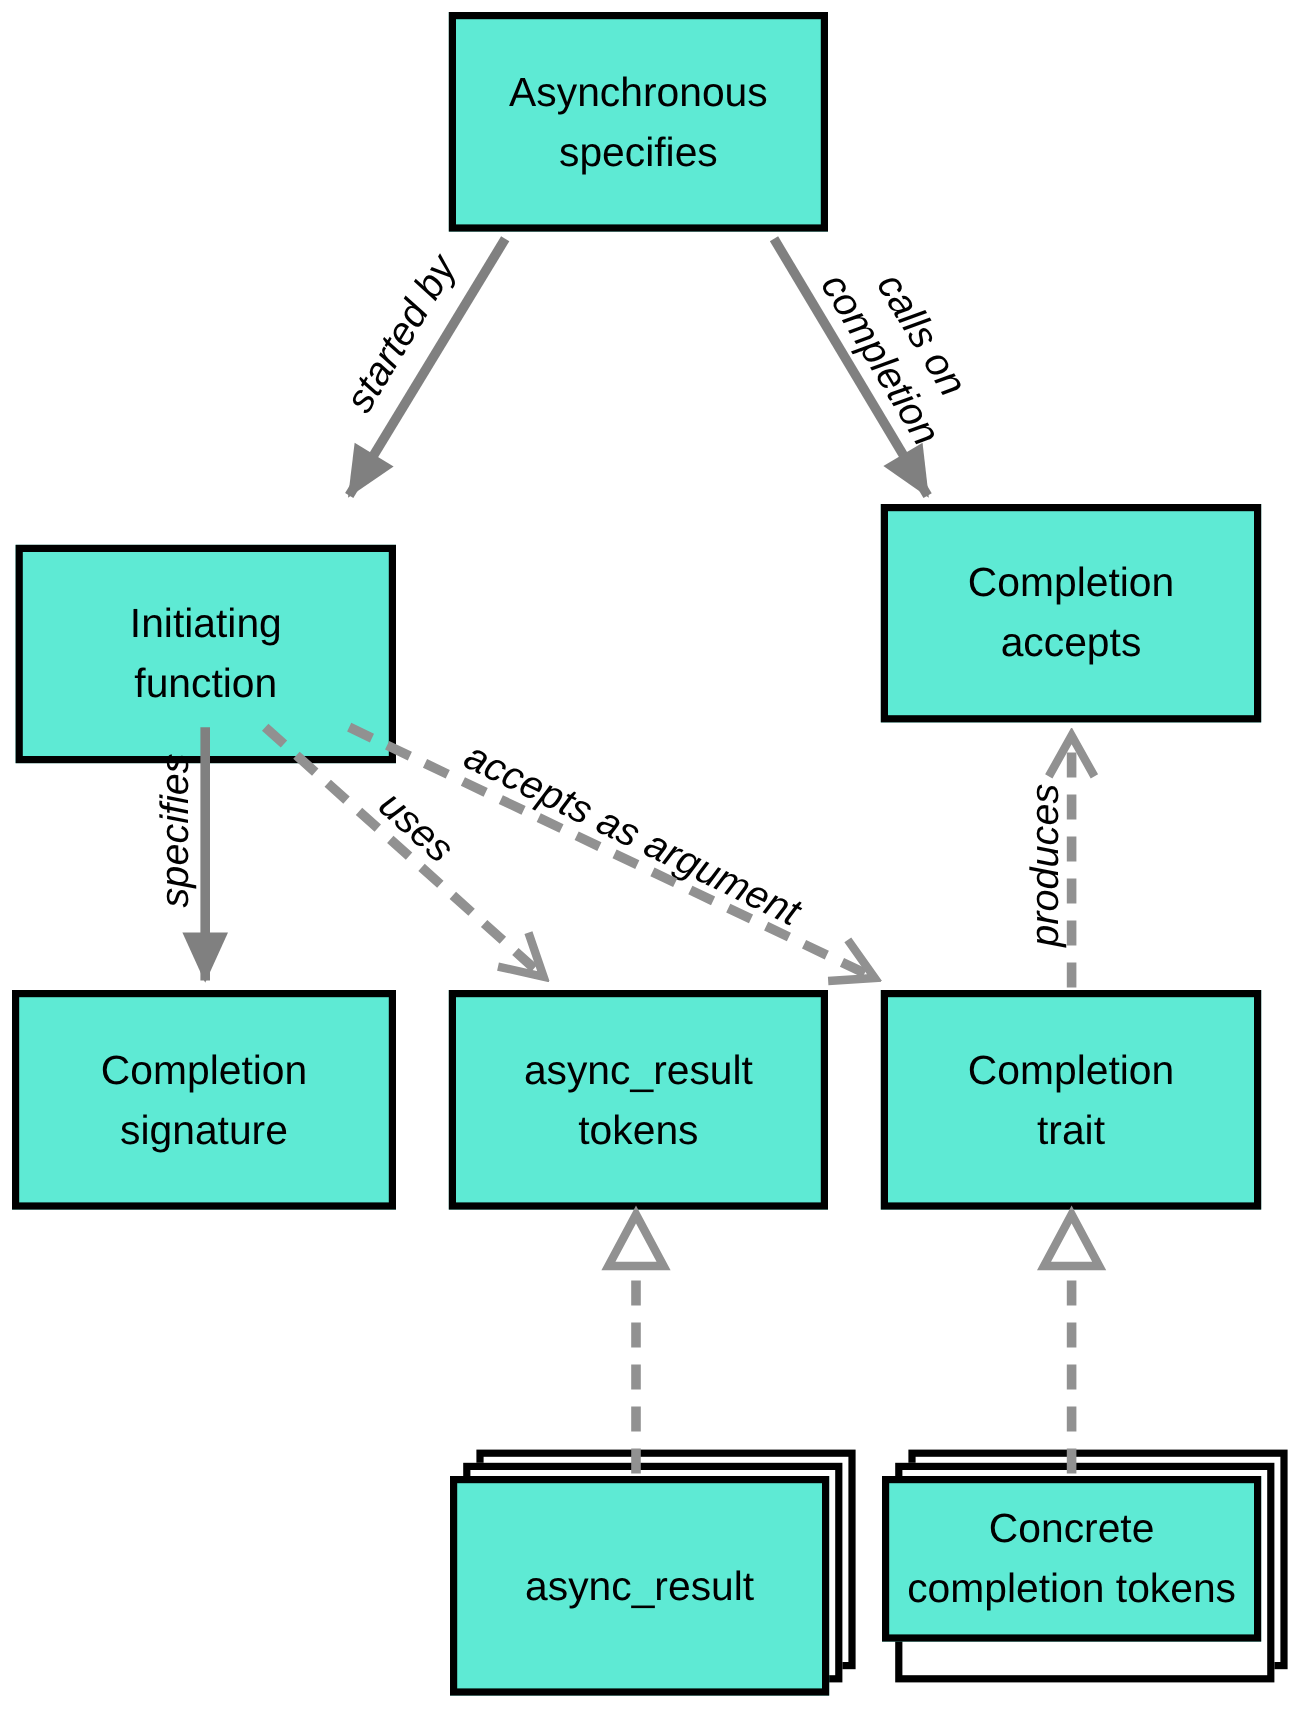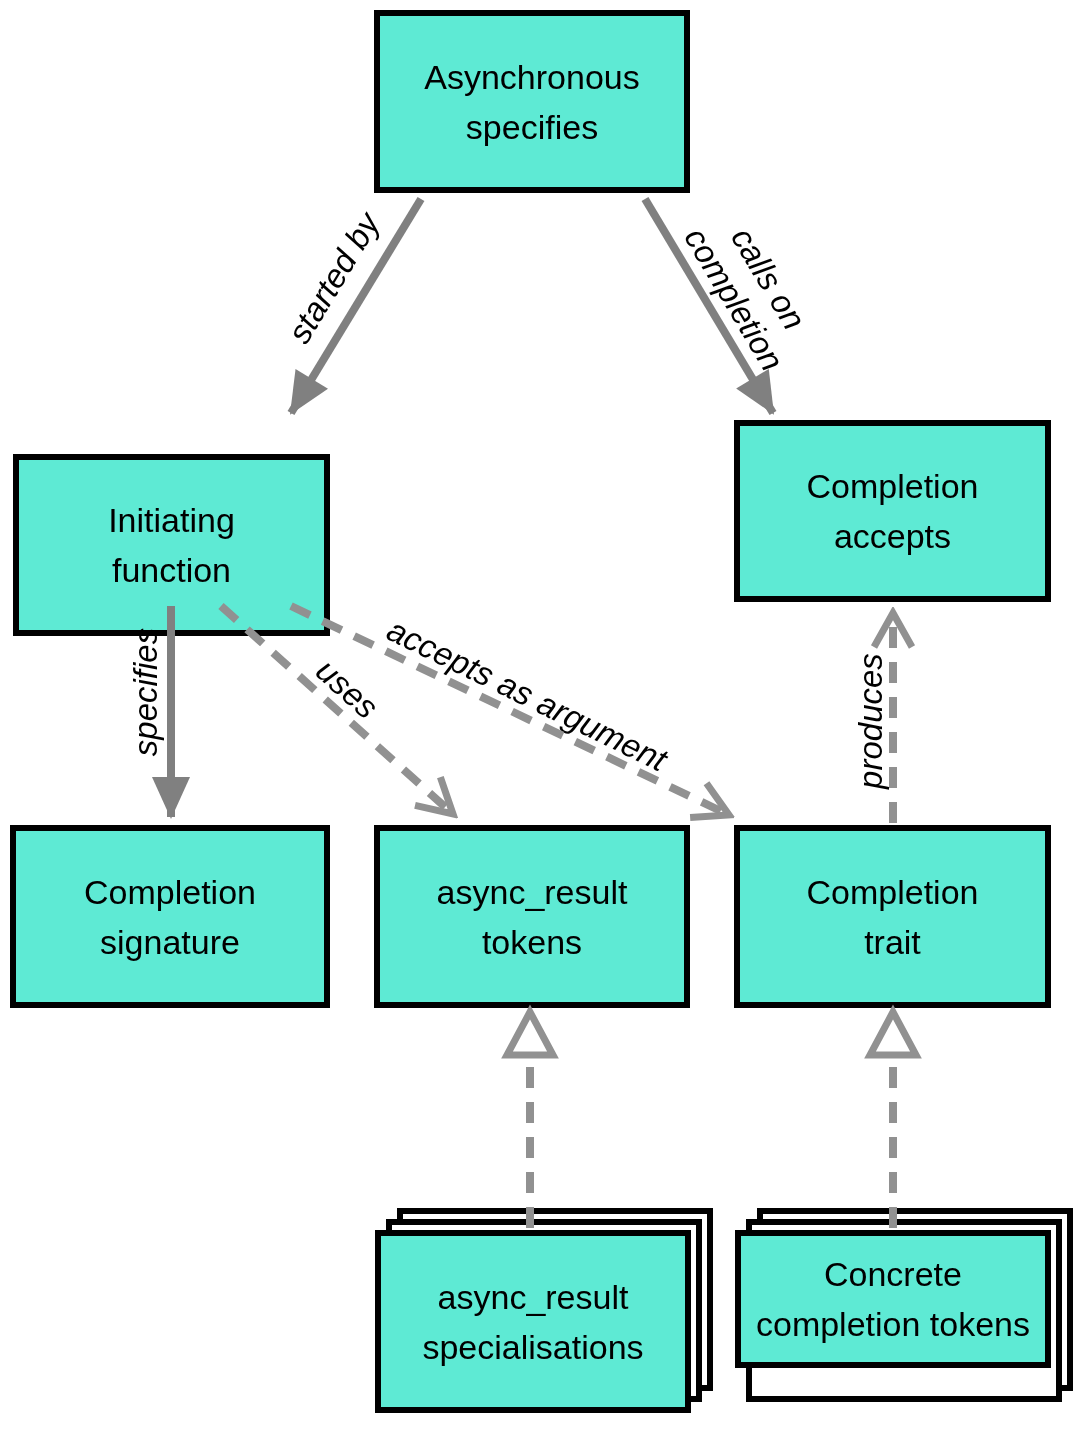--- a/index.html
+++ b/index.html
@@ -141,21 +141,20 @@
       <span class="line">trait</span>
     </div>
   </div>
 
   <div style="position:absolute; left:375px; top:1208px; width:338px; height:205px; z-index:2;">
     <div class="stack-layer" style="left:22px; top:0; width:316px; height:183px;"></div>
     <div class="stack-layer" style="left:11px; top:11px; width:316px; height:183px;"></div>
     <div class="node" style="left:0; top:22px; width:316px; height:183px;">
       <div class="node-text">
         <span class="line">async_result</span>
-        <span class="line">specialisations</span>
       </div>
     </div>
   </div>
 
   <div style="position:absolute; left:735px; top:1208px; width:338px; height:205px; z-index:2;">
     <div class="stack-layer" style="left:22px; top:0; width:316px; height:183px;"></div>
     <div class="stack-layer" style="left:11px; top:11px; width:316px; height:183px;"></div>
     <div class="node" style="left:0; top:22px; width:316px; height:138px;">
       <div class="node-text">
         <span class="line">Concrete</span>

